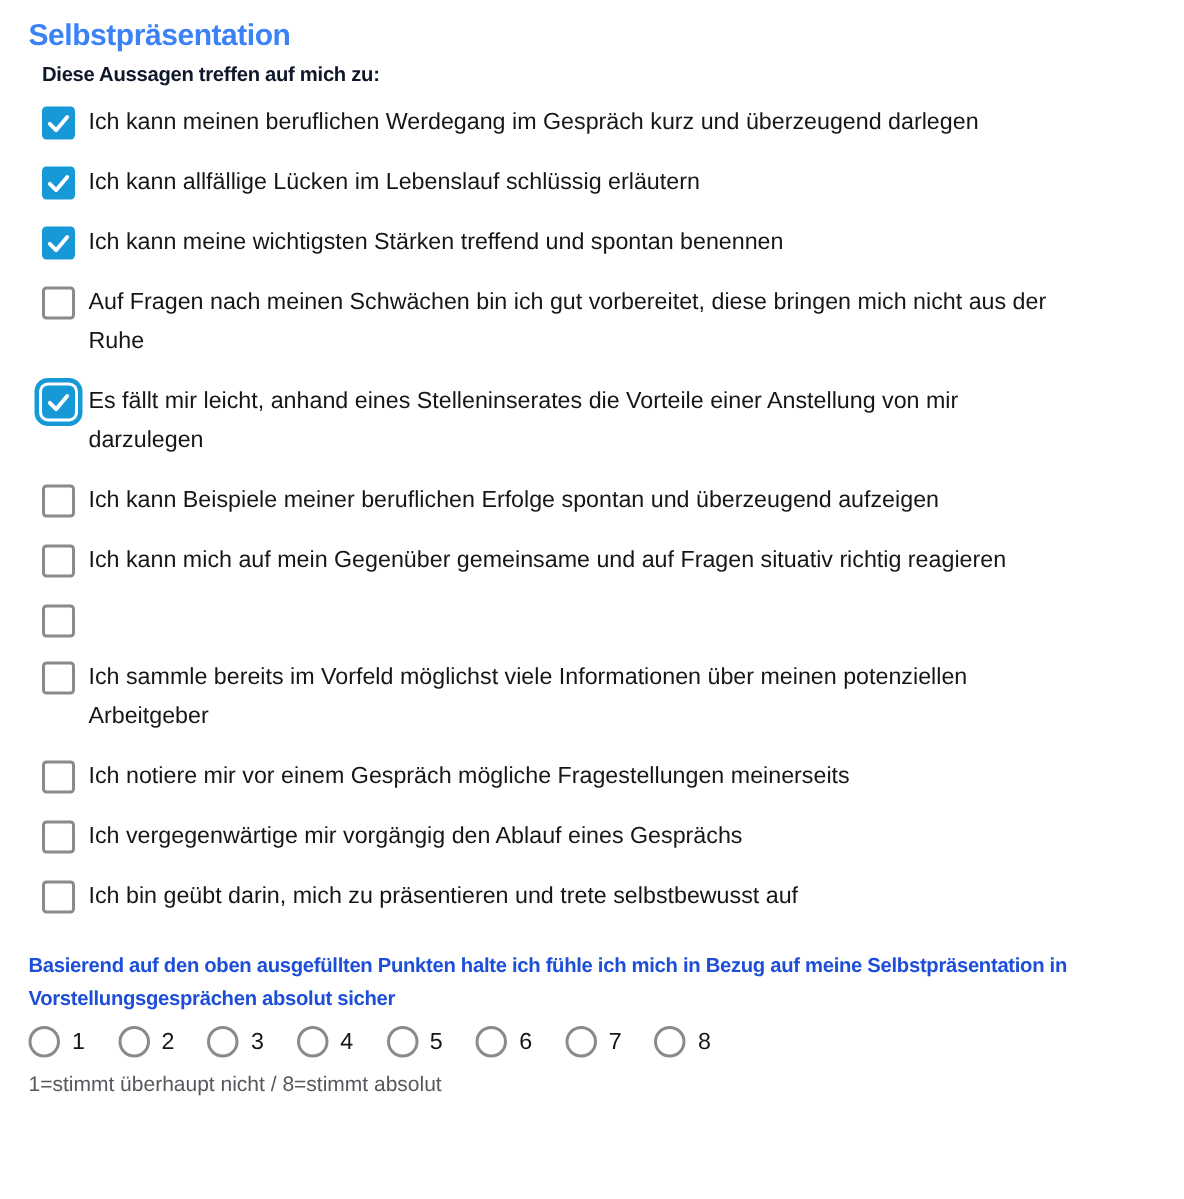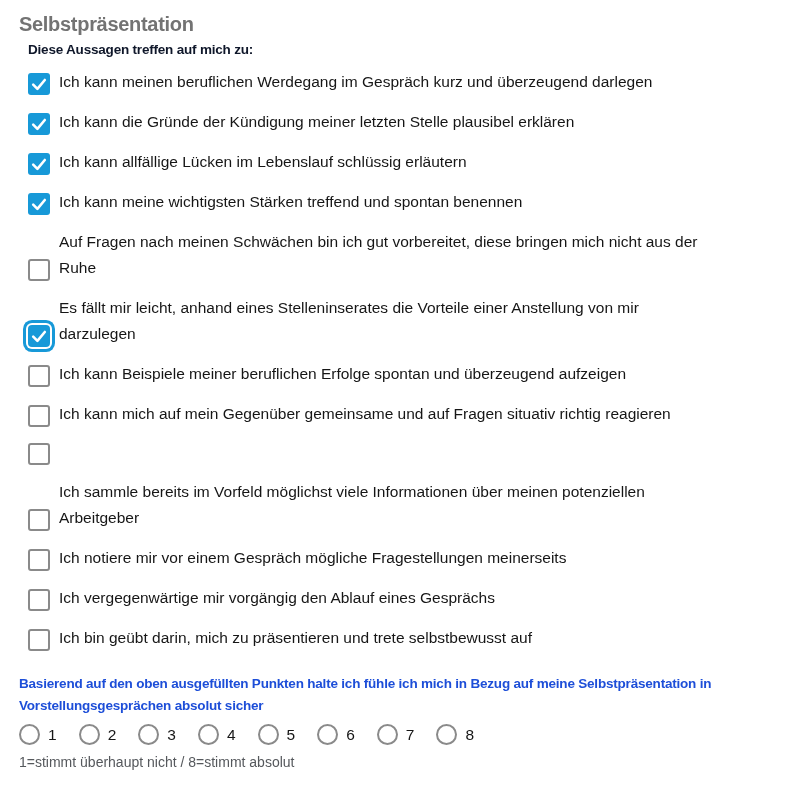--- a/index.html
+++ b/index.html
@@ -8,35 +8,35 @@
     font-family: "Liberation Sans", "DejaVu Sans", sans-serif;
     color: #121212;
   }
   .page { padding: 12px 18px 0 19px; }
 
   .page-title {
     font-size: 20px;
     font-weight: 800;
     letter-spacing: -0.3px;
     line-height: 24px;
-    color: #737373;
+    color: #3b82f6;
   }
   .page-subtitle {
     font-size: 13.5px;
     font-weight: 700;
     letter-spacing: -0.2px;
     line-height: 16px;
     margin: 6px 0 0 9px;
     color: #0f172a;
   }
 
   .checklist { margin: 11px 0 0 9px; }
   .item {
     display: flex;
-    align-items: flex-end;
+    align-items: flex-start;
     margin-bottom: 14px;
   }
   .cb {
     flex: 0 0 22px;
     width: 22px;
     height: 22px;
     margin-top: 2px;
     margin-right: 9px;
     border-radius: 3px;
     border: 2px solid var(--cb-border);
@@ -108,28 +108,20 @@
           </svg>
         </span>
         <span class="item-label">Ich kann meinen beruflichen Werdegang im Gespräch kurz und überzeugend darlegen</span>
       </label>
       <label class="item">
         <span class="cb checked">
           <svg width="22" height="22" viewBox="0 0 22 22">
             <polyline points="5.2,11.6 9.4,15.8 16.8,7" fill="none" stroke="#ffffff" stroke-width="2.6" stroke-linecap="round" stroke-linejoin="round"></polyline>
           </svg>
         </span>
-        <span class="item-label">Ich kann die Gründe der Kündigung meiner letzten Stelle plausibel erklären</span>
-      </label>
-      <label class="item">
-        <span class="cb checked">
-          <svg width="22" height="22" viewBox="0 0 22 22">
-            <polyline points="5.2,11.6 9.4,15.8 16.8,7" fill="none" stroke="#ffffff" stroke-width="2.6" stroke-linecap="round" stroke-linejoin="round"></polyline>
-          </svg>
-        </span>
         <span class="item-label">Ich kann allfällige Lücken im Lebenslauf schlüssig erläutern</span>
       </label>
       <label class="item">
         <span class="cb checked">
           <svg width="22" height="22" viewBox="0 0 22 22">
             <polyline points="5.2,11.6 9.4,15.8 16.8,7" fill="none" stroke="#ffffff" stroke-width="2.6" stroke-linecap="round" stroke-linejoin="round"></polyline>
           </svg>
         </span>
         <span class="item-label">Ich kann meine wichtigsten Stärken treffend und spontan benennen</span>
       </label>

